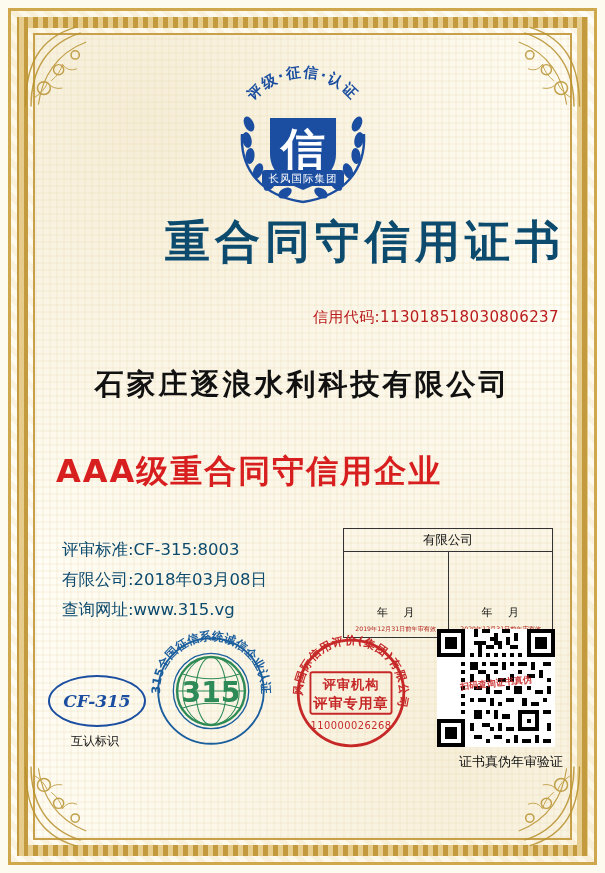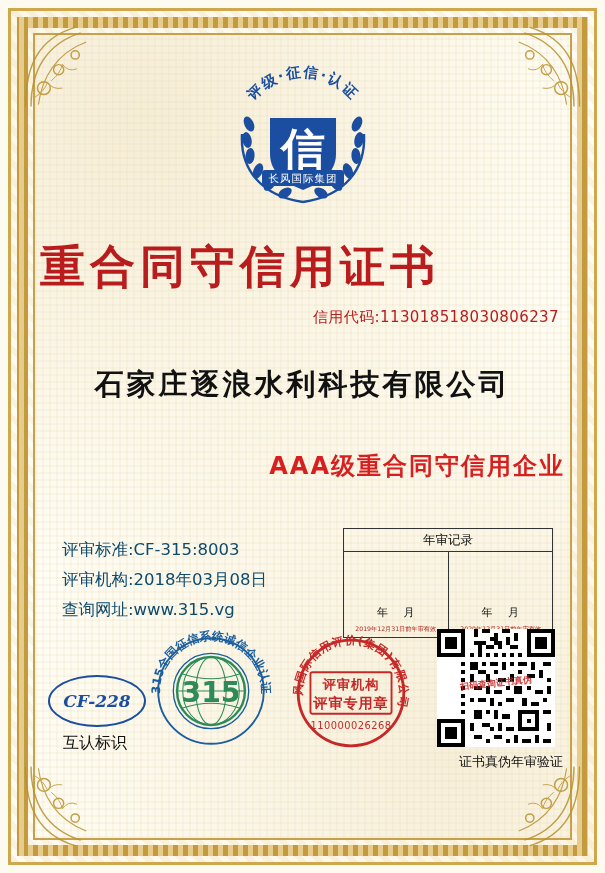--- a/index.html
+++ b/index.html
@@ -67,27 +67,27 @@
     left: 40px; top: 40px; right: 40px; bottom: 40px;
   }
   .emblem-wrap {
     position: absolute;
     left: 0; right: 0; top: 22px;
     display: flex;
     justify-content: center;
   }
   .title {
     position: absolute;
-    left: 0; right: 0; top: 197px;
-    text-align: left;
+    left: 0; right: 0; top: 172px;
+    text-align: right;
     font-family: "DejaVu Sans", sans-serif;
     font-weight: bold;
     font-size: 45px;
     letter-spacing: 5px;
-    color: #b91c1c;
+    color: #0c4a6e;
   }
   .code-line {
     position: absolute;
     right: 6px;
     top: 268px;
     font-family: "DejaVu Sans", sans-serif;
     font-size: 15px;
     color: #b91c1c;
     letter-spacing: 0.4px;
   }
@@ -96,25 +96,25 @@
     left: 0; right: 0; top: 325px;
     text-align: center;
     font-family: Liberation Mono, monospace;
     font-weight: bold;
     font-size: 29px;
     letter-spacing: 3px;
     color: #111;
   }
   .grade {
     position: absolute;
-    left: 8px; right: 0; top: 410px;
-    text-align: right;
+    left: 16px; right: 0; top: 410px;
+    text-align: left;
     font-family: "DejaVu Sans", sans-serif;
     font-weight: bold;
-    font-size: 24px;
+    font-size: 32px;
     letter-spacing: 2px;
     color: #d81f1f;
   }
   .details {
     position: absolute;
     left: 22px;
     top: 495px;
     font-family: "DejaVu Sans", sans-serif;
     font-size: 16.5px;
     line-height: 30px;
@@ -195,21 +195,21 @@
     font-size: 17px;
     color: #1b4ea0;
   }
   .cf-caption {
     position: absolute;
     left: 13px;
     top: 118px;
     width: 84px;
     text-align: center;
     font-family: "DejaVu Sans", sans-serif;
-    font-size: 16px;
+    font-size: 12px;
     color: #111;
   }
   .seal-315 {
     position: absolute;
     left: 105px;
     top: 10px;
     width: 132px;
     height: 132px;
   }
   .seal-red {
@@ -340,41 +340,41 @@
     <div class="code-line">
       <span>信用代码:</span><span>113018518030806237</span>
     </div>
 
     <div class="company">石家庄逐浪水利科技有限公司</div>
 
     <div class="grade">AAA级重合同守信用企业</div>
 
     <div class="details">
       <div>评审标准:CF-315:8003</div>
-      <div>评审机构:2018年03月08日</div>
+      <div>有限公司:2018年03月08日</div>
       <div>查询网址:www.315.vg</div>
     </div>
 
     <div class="review-box">
-      <div class="review-title">年审记录</div>
+      <div class="review-title">有限公司</div>
       <div class="review-cells">
         <div class="review-cell">
           <div class="ym">年 月</div>
           <div class="note">2019年12月31日前年审有效</div>
         </div>
         <div class="review-cell">
           <div class="ym">年 月</div>
           <div class="note">2020年12月31日前年审有效</div>
         </div>
       </div>
     </div>
 
     <div class="seals">
 
-      <div class="cf-badge">CF-228</div>
+      <div class="cf-badge">CF-315</div>
       <div class="cf-caption">互认标识</div>
 
       <svg class="seal-315" viewBox="0 0 140 140">
         <defs>
           <path id="ring315" d="M 70,70 m -54,0 a 54,54 0 1 1 108,0 a 54,54 0 1 1 -108,0"></path>
         </defs>
         <circle cx="70" cy="70" r="56" fill="none" stroke="#1b5e9e" stroke-width="2"></circle>
         <circle cx="70" cy="70" r="40" fill="none" stroke="#1b5e9e" stroke-width="1.4"></circle>
         <circle cx="70" cy="70" r="36" fill="none" stroke="#2e8b57" stroke-width="2.6"></circle>
         <g stroke="#2e8b57" stroke-width="1.1" fill="none">

